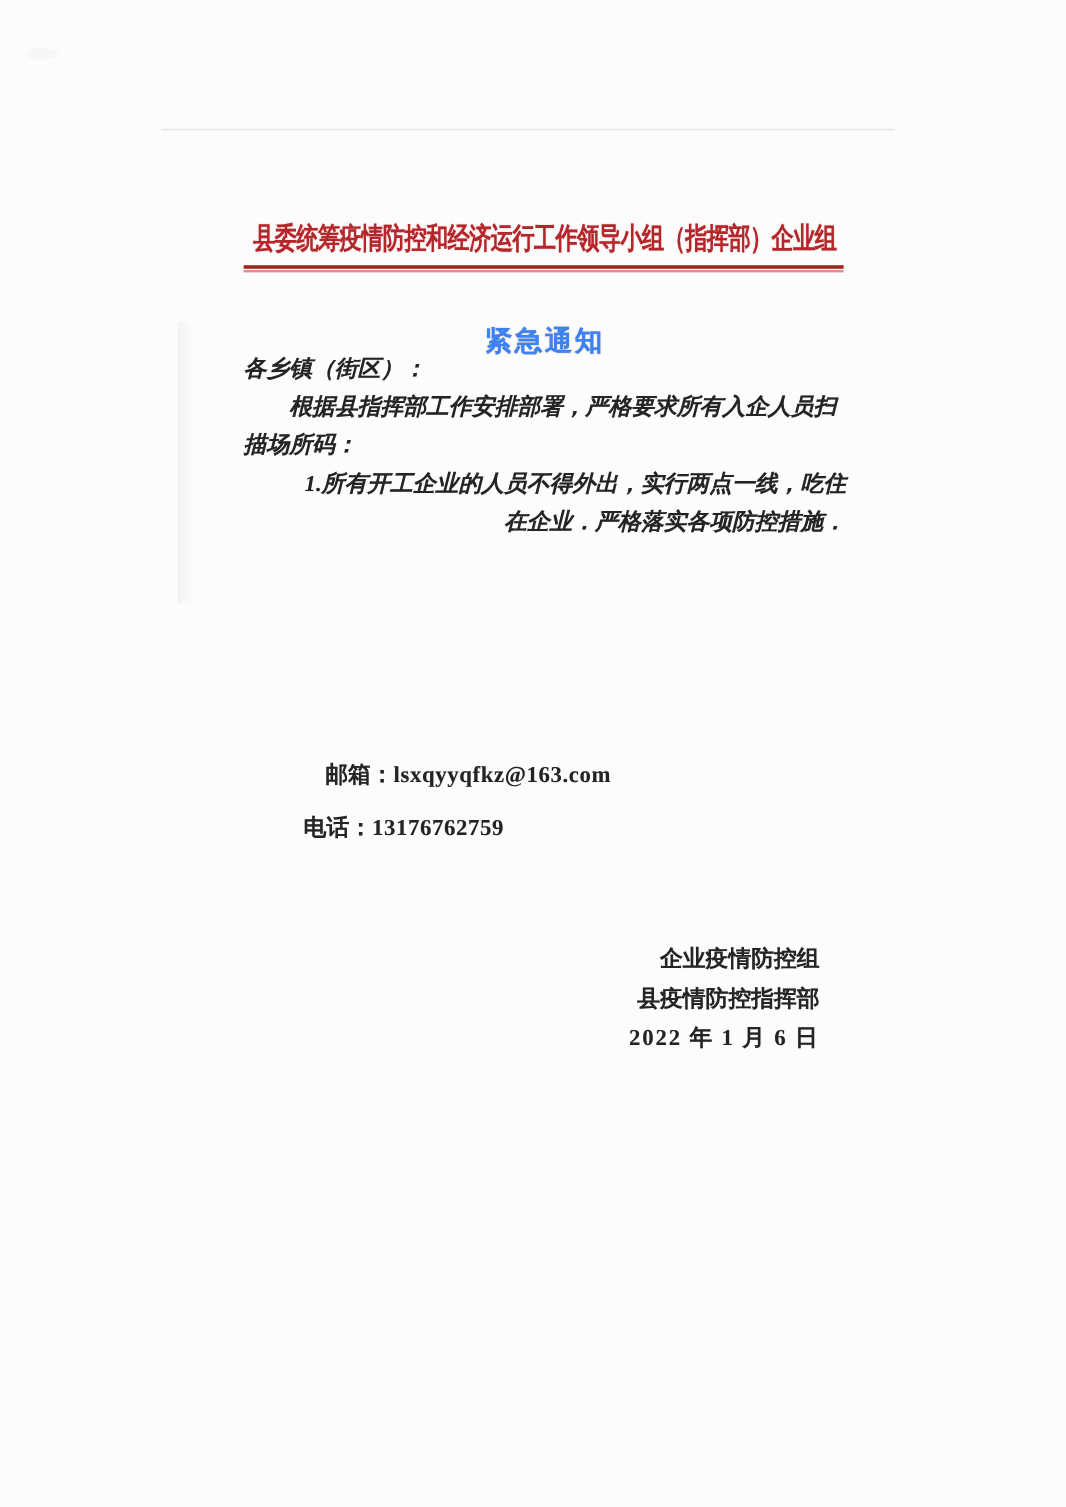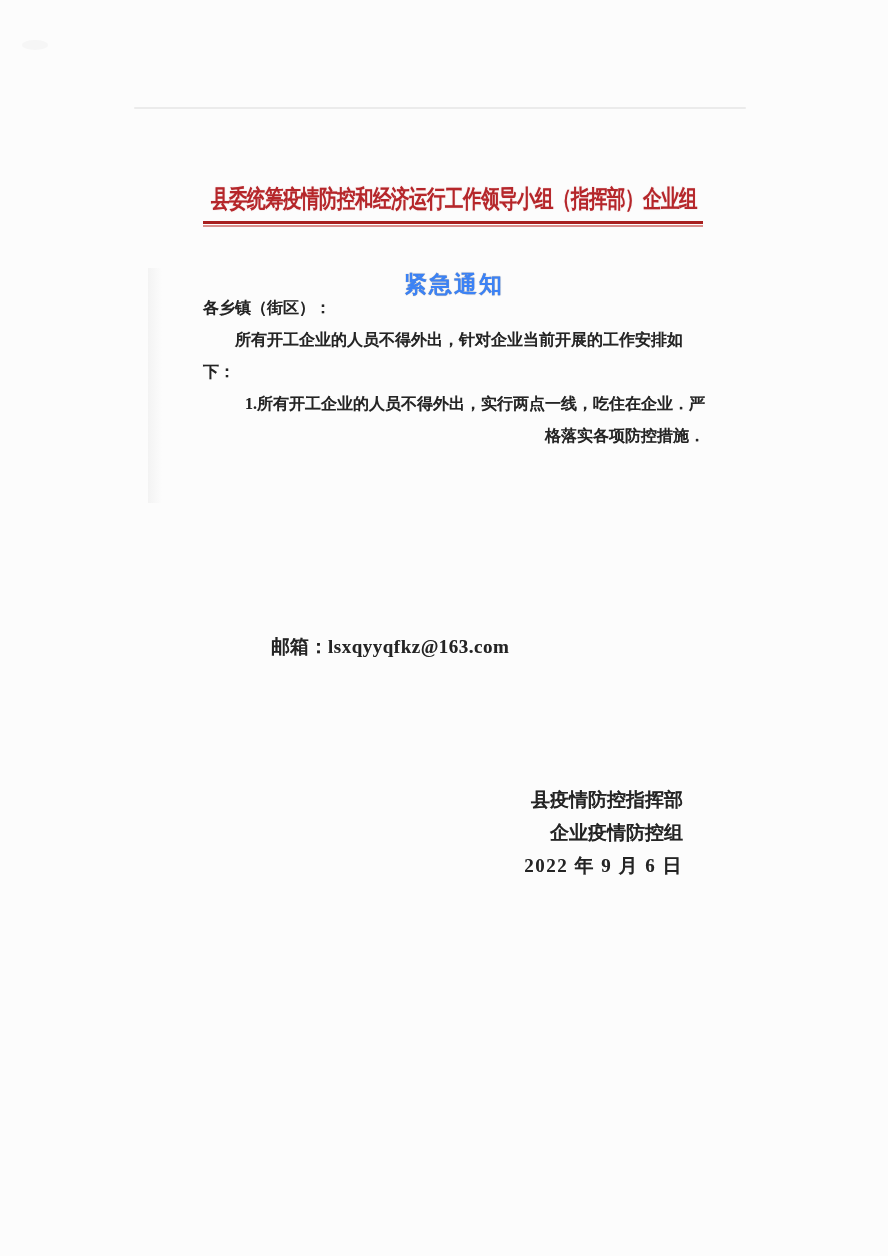--- a/index.html
+++ b/index.html
@@ -29,22 +29,23 @@
   .notice-title{
     position:absolute;top:60px;left:0;right:0;text-align:center;
     font-family:"Liberation Sans",sans-serif;font-weight:bold;
     font-size:23px;color:#3b82f6;letter-spacing:2px;
     text-shadow:0 0 1px rgba(0,0,0,.45);
     margin-top:27px;
   }
 
   .body-text{
     position:absolute;top:110px;left:0;width:502px;
-    font-size:16px;line-height:32px;font-weight:600;
+    font-size:19px;line-height:32px;font-weight:600;
     text-shadow:0 0 .6px rgba(0,0,0,.3);
+    font-style:italic;
   }
   .body-text p{margin:0;}
   .para.indent{text-indent:2em;}
   .item{margin-top:3px;text-align:right;}
 
   .contact{
     position:absolute;top:437px;left:0;
     font-size:19px;line-height:33px;font-weight:bold;
     text-shadow:0 0 .6px rgba(0,0,0,.3);
   }
@@ -72,30 +73,33 @@
   <div class="doc">
 
     <div class="org-title">县委统筹疫情防控和经济运行工作领导小组（指挥部）企业组</div>
 
     <div class="org-underline"></div>
 
     <div class="notice-title">紧急通知</div>
 
     <div class="body-text">
       <p class="para salutation">各乡镇（街区）：</p>
-      <p class="para indent">所有开工企业的人员不得外出，针对企业当前开展的工作安排如下：</p>
+      <p class="para indent">根据县指挥部工作安排部署，严格要求所有入企人员扫描场所码：</p>
       <p class="para indent item">1.所有开工企业的人员不得外出，实行两点一线，吃住在企业．严格落实各项防控措施．</p>
     </div>
 
     <div class="contact">
       <p class="email-line">
         <span>邮箱：</span><span class="latin">lsxqyyqfkz@163.com</span>
       </p>
+      <p class="phone-line">
+        <span>电话：</span><span class="latin">13176762759</span>
+      </p>
     </div>
 
     <div class="signature">
+      <p>企业疫情防控组</p>
       <p>县疫情防控指挥部</p>
-      <p>企业疫情防控组</p>
-      <p class="date">2022 年 9 月 6 日</p>
+      <p class="date">2022 年 1 月 6 日</p>
     </div>
 
   </div>
 </div>
 
 </body></html>

